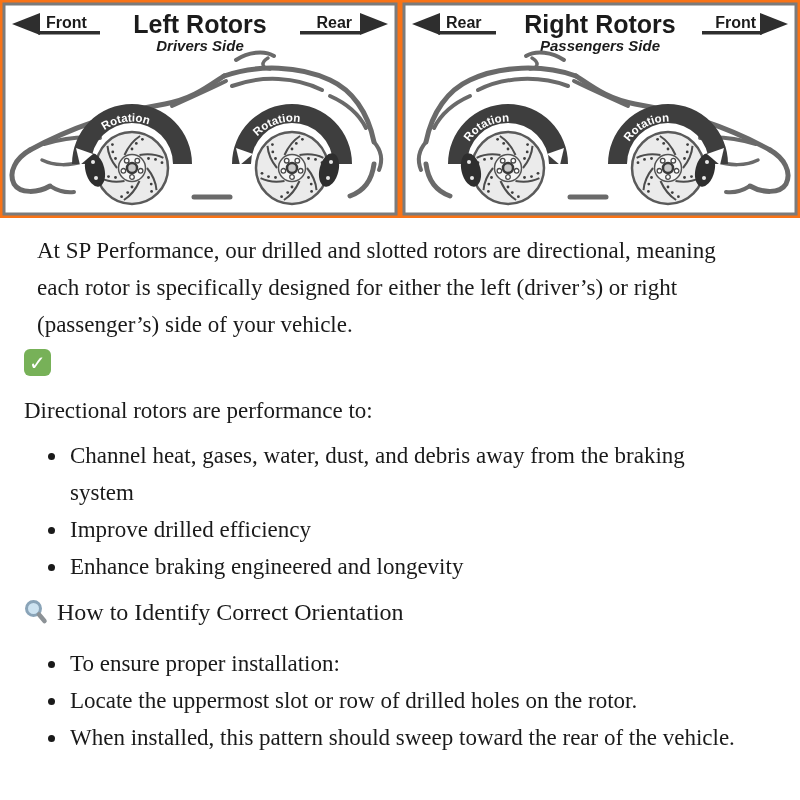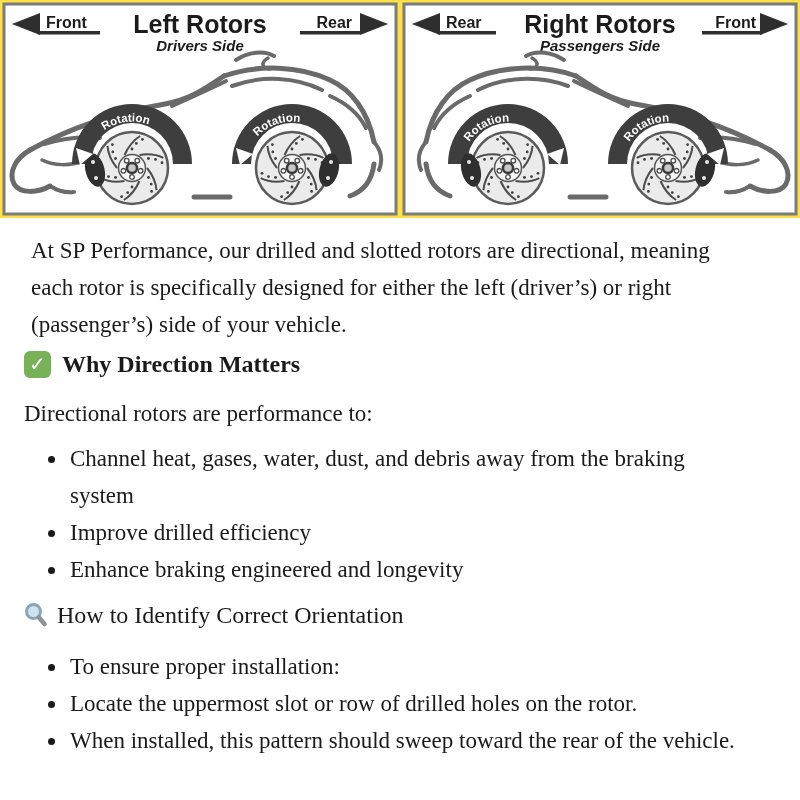--- a/index.html
+++ b/index.html
@@ -8,29 +8,29 @@
     background: #ffffff;
     width: 800px;
     height: 800px;
     overflow: hidden;
     font-family: "Liberation Serif", serif;
     color: #1a1a1a;
   }
   .diagram-wrap {
     width: 800px;
     height: 218px;
-    background: #fde047;
+    background: #f97316;
   }
   .content {
     padding: 0 28px 0 24px;
     font-size: 23px;
     line-height: 37px;
   }
   .intro {
-    margin: 14px 0 0 7px;
+    margin: 14px 0 0 13px;
     max-width: 712px;
   }
   h2 {
     display: flex;
     align-items: center;
     font-size: 24px;
     line-height: 30px;
     font-weight: bold;
   }
   h2.s1 { margin: 6px 0 16px 0; gap: 11px; }
@@ -205,21 +205,20 @@
   </g>
 </svg>
 </div>
 
 <div class="content">
 
   <p class="intro">At SP Performance, our drilled and slotted rotors are directional, meaning each rotor is specifically designed for either the left (driver’s) or right (passenger’s) side of your vehicle.</p>
 
   <h2 class="s1">
     <span class="check-emoji"></span>
-    <span>Why Direction Matters</span>
   </h2>
 
   <p class="lead">Directional rotors are performance to:</p>
 
   <ul>
     <li>Channel heat, gases, water, dust, and debris away from the braking system</li>
     <li>Improve drilled efficiency</li>
     <li>Enhance braking engineered and longevity</li>
   </ul>
 

